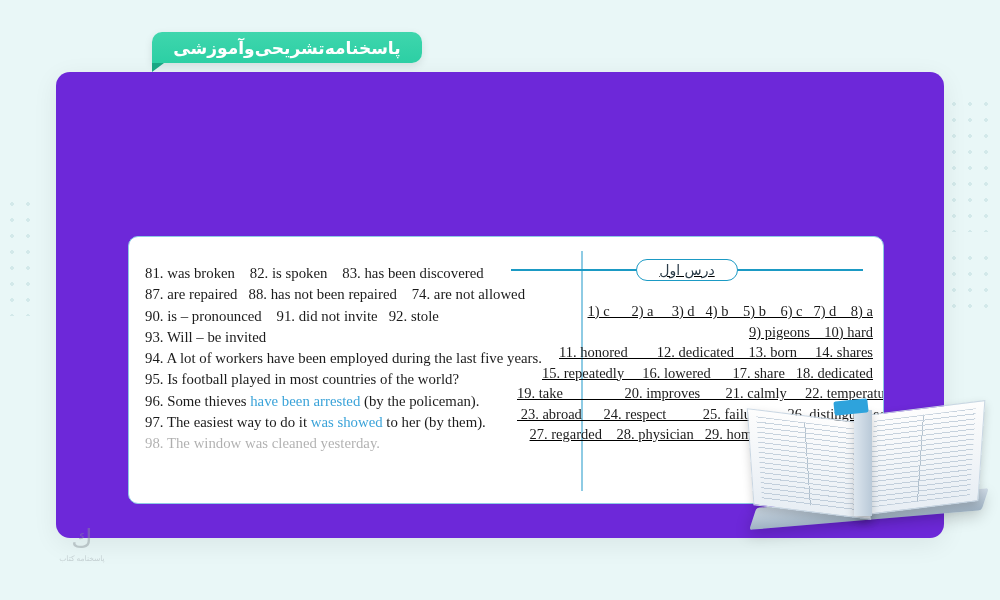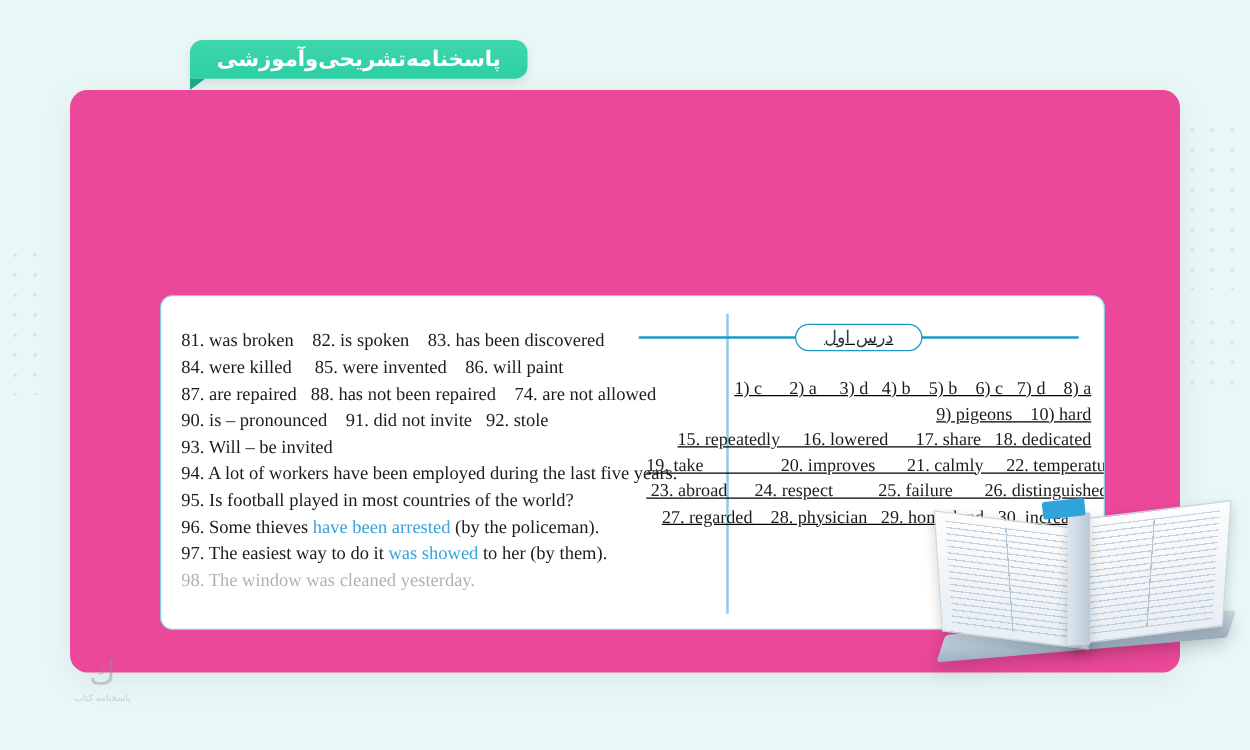--- a/index.html
+++ b/index.html
@@ -21,21 +21,21 @@
   }
   .dots.right { right: 6px; top: 96px; width: 80px; height: 136px; }
   .dots.right2 { right: 6px; top: 250px; width: 64px; height: 64px; }
   .dots.left { left: 4px; top: 196px; width: 34px; height: 120px; }
 
   
   .card {
     position: absolute;
     left: 56px; top: 72px;
     width: 888px; height: 466px;
-    background: #ec4899;
+    background: #6d28d9;
     border-radius: 14px;
     box-shadow: 0 6px 26px rgba(0,0,0,.07);
   }
 
   
   .ribbon {
     position: absolute;
     left: 152px; top: 32px;
     width: 270px; height: 31px;
     background: linear-gradient(180deg,#3fd6ad 0%, #2ccfa4 100%);
@@ -215,21 +215,20 @@
 </div>
 
 <div class="card">
 
   <div class="sheet">
 
     <div class="divider"></div>
 
     <div class="left-col">
       <span class="left-row">81. was broken    82. is spoken    83. has been discovered</span>
-      <span class="left-row">84. were killed     85. were invented    86. will paint</span>
       <span class="left-row">87. are repaired   88. has not been repaired    74. are not allowed</span>
       <span class="left-row">90. is – pronounced    91. did not invite   92. stole</span>
       <span class="left-row">93. Will – be invited</span>
       <span class="left-row">94. A lot of workers have been employed during the last five years.</span>
       <span class="left-row">95. Is football played in most countries of the world?</span>
 
       <span class="left-row"><span>96. Some thieves </span><span class="blue">have been arrested</span><span> (by the policeman).</span></span>
 
       <span class="left-row"><span>97. The easiest way to do it </span><span class="blue">was showed</span><span> to her (by them).</span></span>
 
@@ -239,20 +238,21 @@
 
     <div class="lesson-col">
       <div class="lesson-title-row">
         <div class="lesson-rule"></div>
         <div class="lesson-pill">درس اول</div>
       </div>
 
       <div class="ans-block">
         <span class="ans-row">1) c      2) a     3) d   4) b    5) b    6) c   7) d    8) a</span>
         <span class="ans-row">9) pigeons    10) hard</span>
+        <span class="ans-row">11. honored        12. dedicated    13. born     14. shares</span>
         <span class="ans-row">15. repeatedly     16. lowered      17. share   18. dedicated</span>
         <span class="ans-row">19. take                 20. improves       21. calmly     22. temperature</span>
         <span class="ans-row"> 23. abroad      24. respect          25. failure       26. distinguished</span>
         <span class="ans-row">27. regarded    28. physician   29. home land   30. increases</span>
       </div>
     </div>
 
   </div>
 </div>
 

